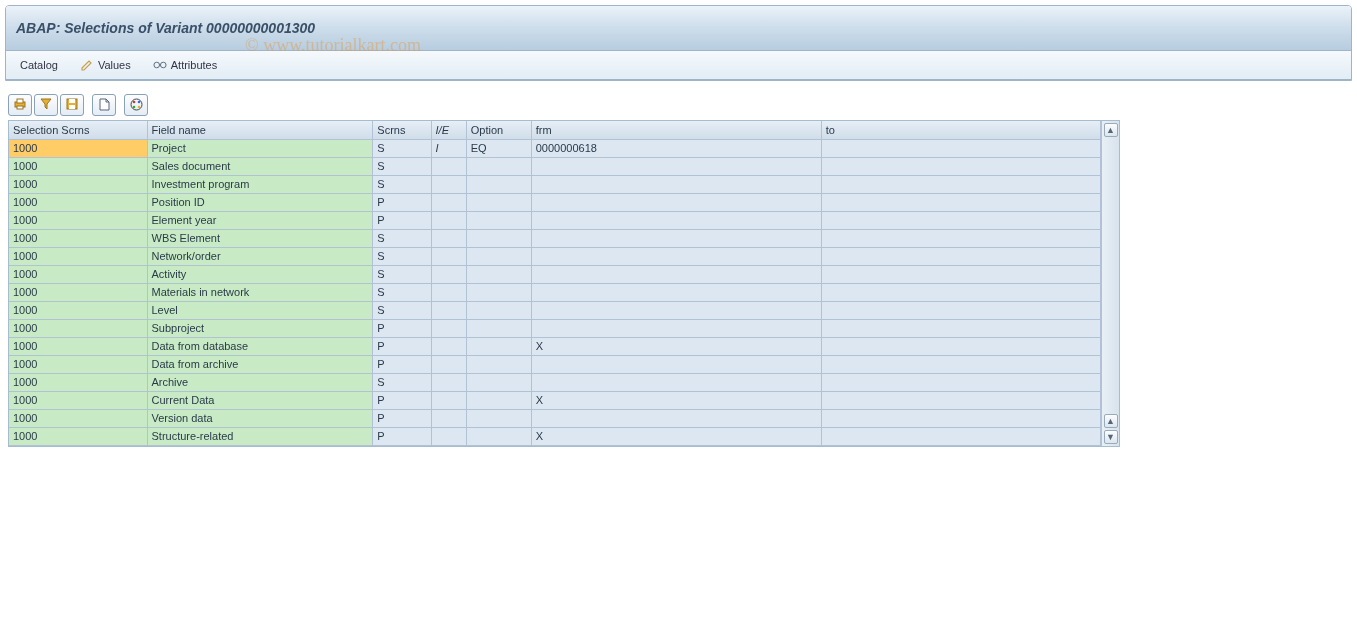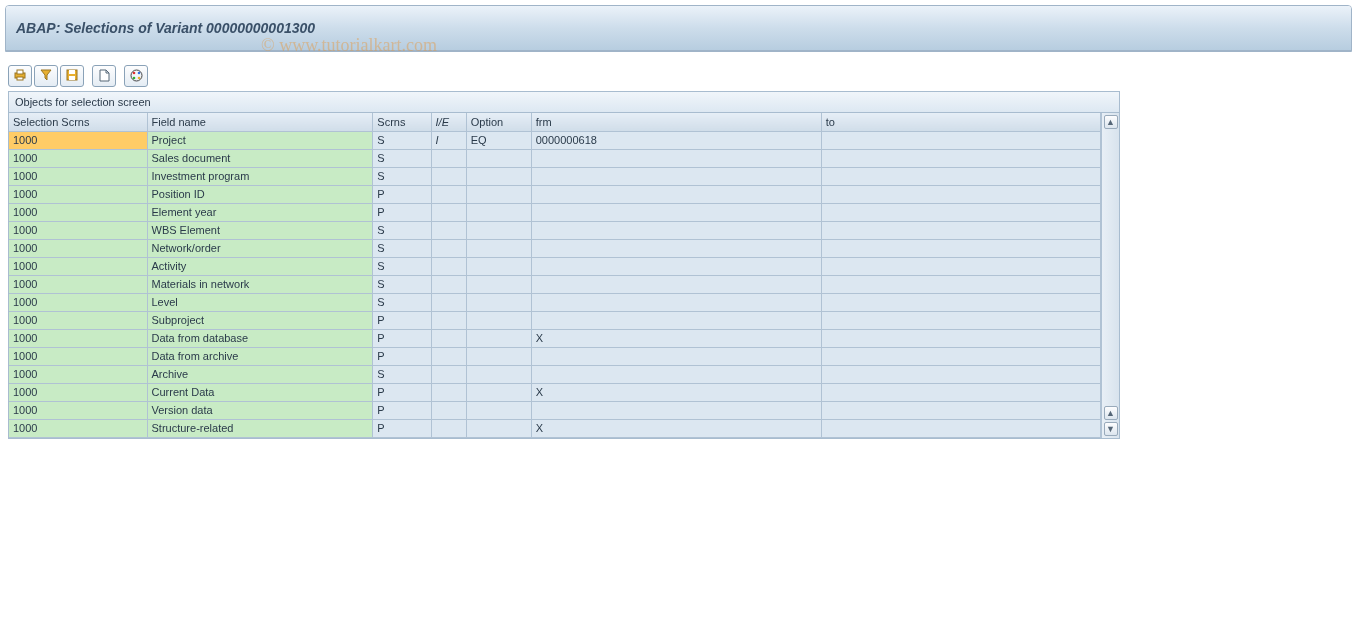--- a/index.html
+++ b/index.html
@@ -141,33 +141,56 @@
       cursor: pointer;
     }
     .scroll-group-bottom {
       display: flex;
       flex-direction: column;
       gap: 2px;
     }
     .watermark {
       position: absolute;
       top: 35px;
-      left: 261px;
+      left: 245px;
       font-size: 18px;
       color: rgba(230, 150, 60, 0.45);
       font-family: Georgia, serif;
       pointer-events: none;
     }
   </style>
 </head>
 <body>
 
 <div class="window">
   <div class="title-bar">
     <span class="title-text">ABAP: Selections of Variant 00000000001300</span>
+  </div>
+  <div class="menu-bar">
+    <span class="menu-item">
+      <span>Catalog</span>
+    </span>
+    <span class="menu-item">
+      <span class="menu-icon">
+        <svg width="13" height="13" viewBox="0 0 13 13">
+            <path d="M2 9 L9 2 L11 4 L4 11 L2 11 Z" fill="none" stroke="#c9a050" stroke-width="1.2"></path>
+          </svg>
+      </span>
+      <span>Values</span>
+    </span>
+    <span class="menu-item">
+      <span class="menu-icon">
+        <svg width="15" height="10" viewBox="0 0 15 10">
+            <circle cx="4" cy="5" r="3" fill="none" stroke="#567" stroke-width="1"></circle>
+            <circle cx="11" cy="5" r="3" fill="none" stroke="#567" stroke-width="1"></circle>
+            <line x1="7" y1="5" x2="8" y2="5" stroke="#567"></line>
+          </svg>
+      </span>
+      <span>Attributes</span>
+    </span>
   </div>
 </div>
 
 <div class="content-area">
   <div class="toolbar">
     <div class="tb-btn">
       <span>
         <svg width="14" height="12" viewBox="0 0 14 12">
             <rect x="2" y="4" width="10" height="5" fill="#e8b030" stroke="#9a7520"></rect>
             <rect x="4" y="1" width="6" height="4" fill="#fff" stroke="#9a7520"></rect>
@@ -208,21 +231,20 @@
             <circle cx="4" cy="4" r="1.3" fill="#e03030"></circle>
             <circle cx="9" cy="4" r="1.3" fill="#3070e0"></circle>
             <circle cx="4" cy="9" r="1.3" fill="#30b030"></circle>
             <circle cx="9" cy="9" r="1.3" fill="#e8b030"></circle>
           </svg>
       </span>
     </div>
   </div>
 
   <div class="panel">
-    <div class="panel-header">Objects for selection screen</div>
     <div class="grid-wrap">
       <table class="grid">
         <thead>
           <tr>
             <th class="col-scrn" style="background:linear-gradient(to bottom,#e6eef6,#d0dde9)!important">Selection Scrns</th>
             <th class="col-field" style="background:linear-gradient(to bottom,#e6eef6,#d0dde9)!important">Field name</th>
             <th class="col-type">Scrns</th>
             <th class="col-ie">I/E</th>
             <th class="col-opt">Option</th>
             <th class="col-frm">frm</th>

